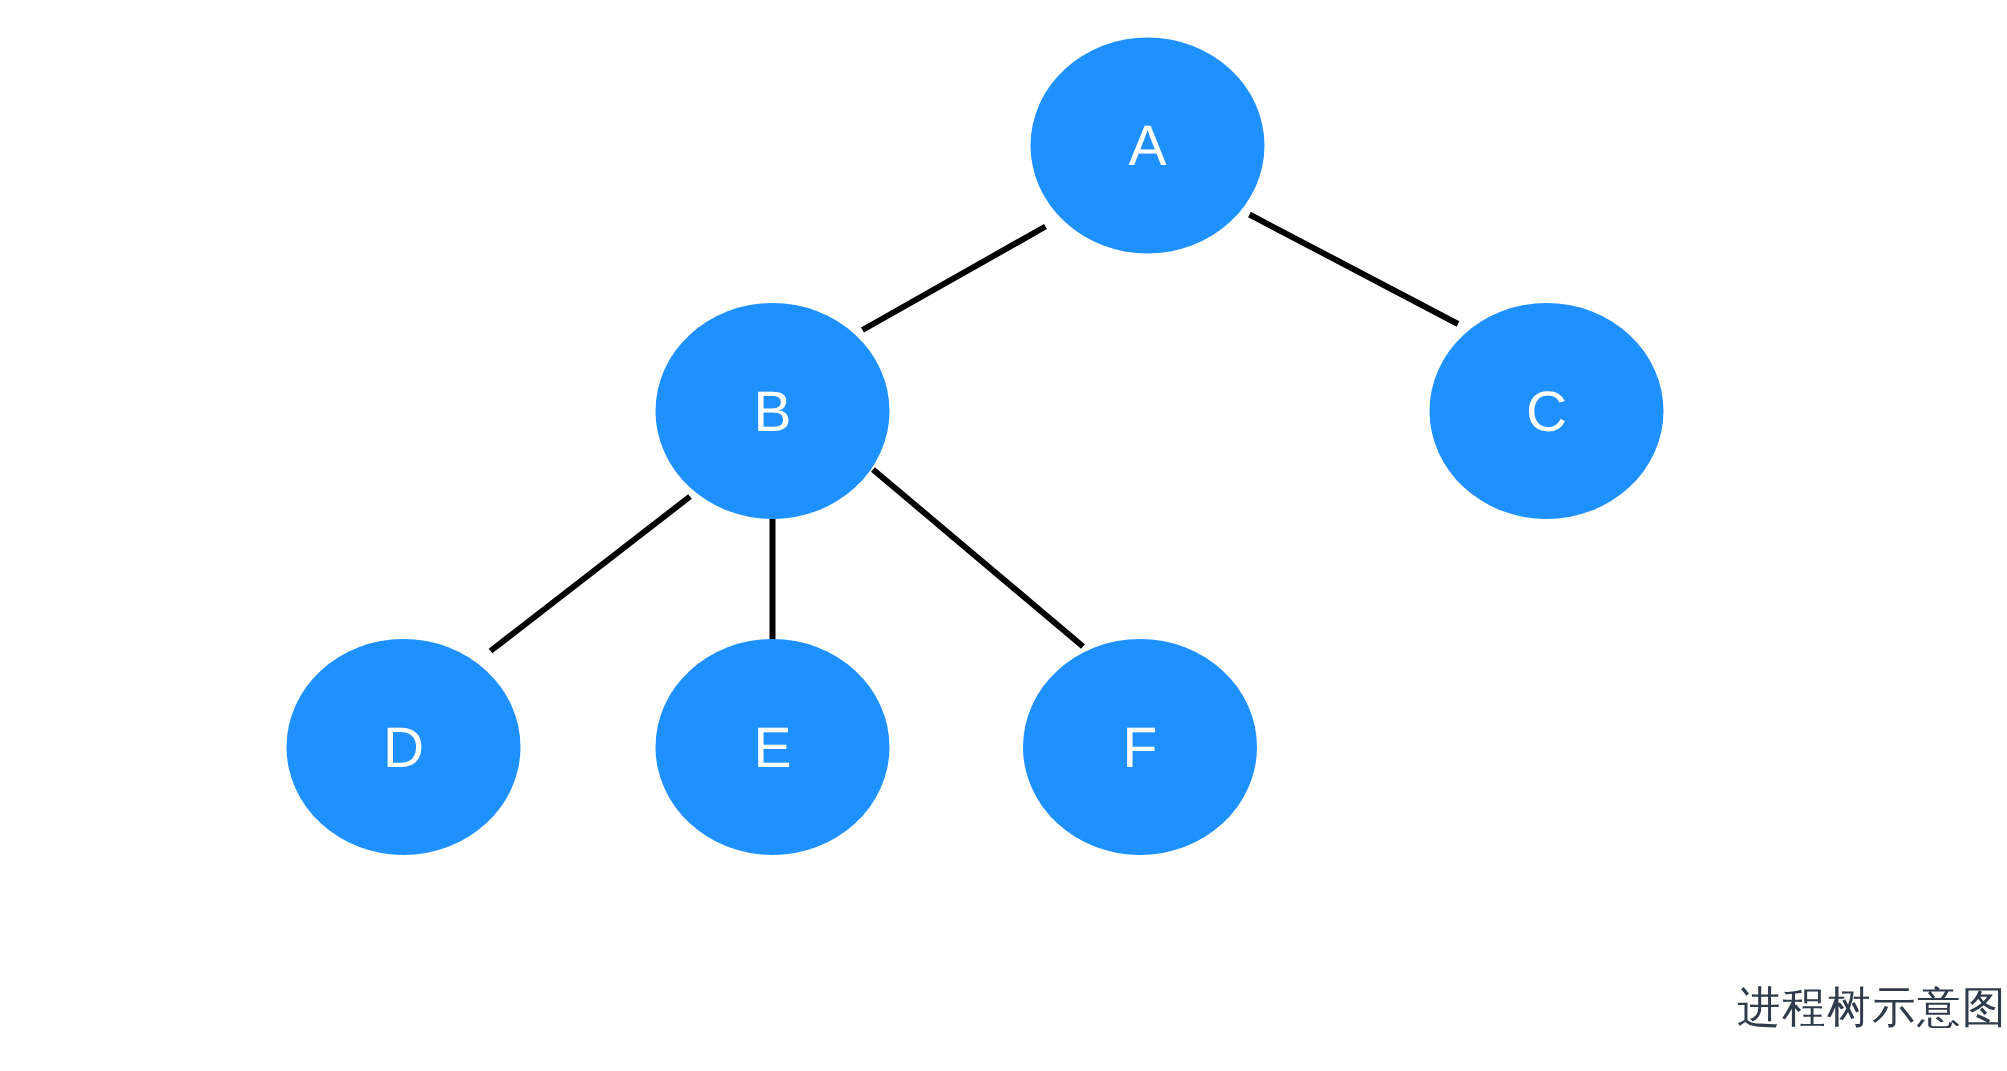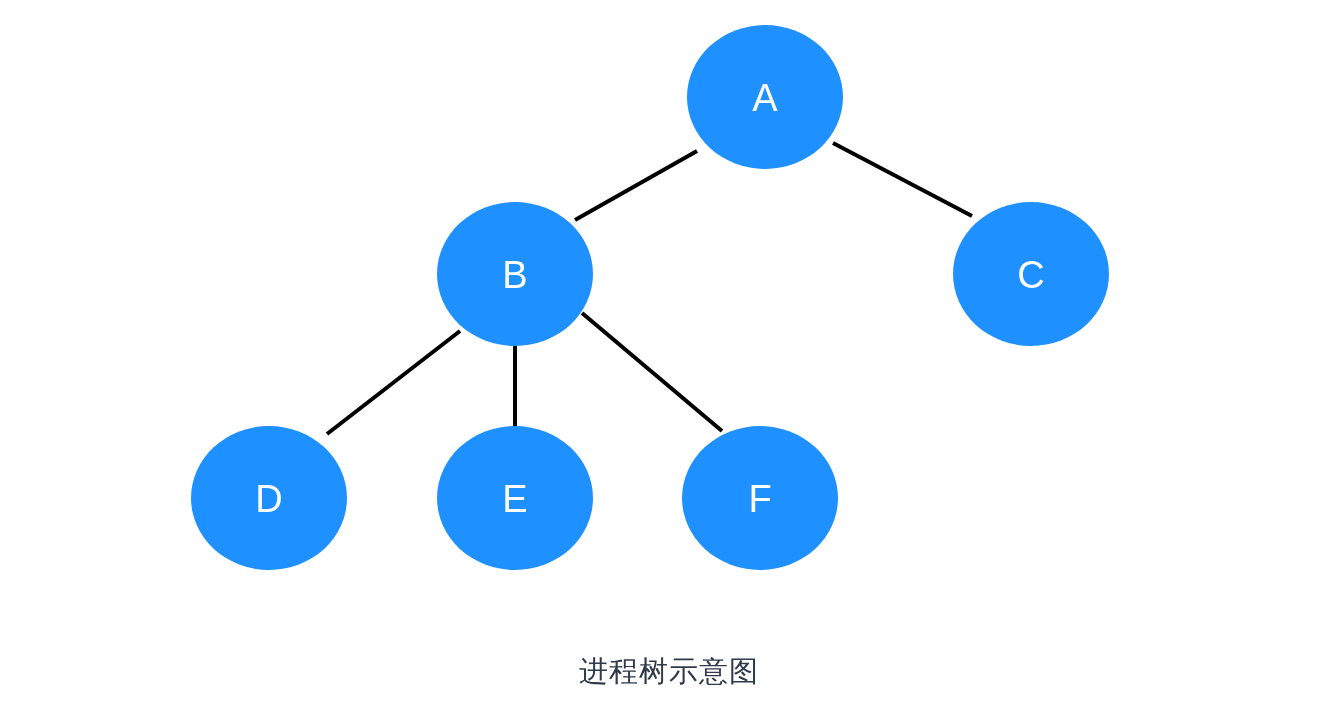--- a/index.html
+++ b/index.html
@@ -84,15 +84,15 @@
           <ellipse cx="515" cy="498" rx="78" ry="72" fill="#1e90ff"></ellipse>
           <text x="515" y="499" class="node-label" fill="#ffffff">E</text>
         </g>
         <g>
           <ellipse cx="760" cy="498" rx="78" ry="72" fill="#1e90ff"></ellipse>
           <text x="760" y="499" class="node-label" fill="#ffffff">F</text>
         </g>
       </g>
   </svg>
 
-  <div class="caption" style="color: rgb(47, 58, 74);">进程树示意图</div>
+  <div class="caption" style="color: rgb(47, 58, 74); text-align: right;">进程树示意图</div>
 
 </div>
 
 </body></html>

